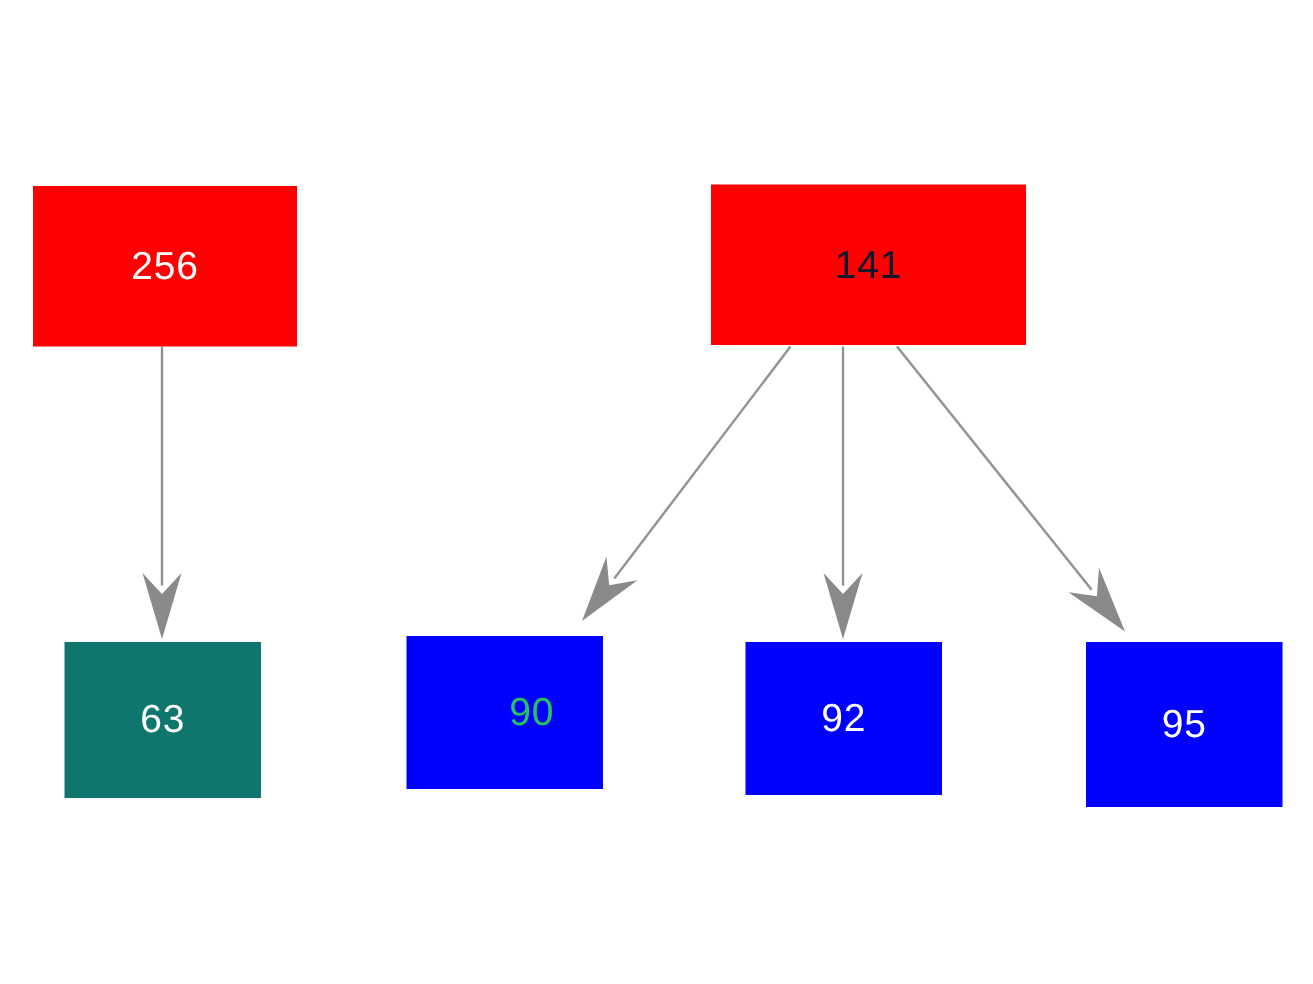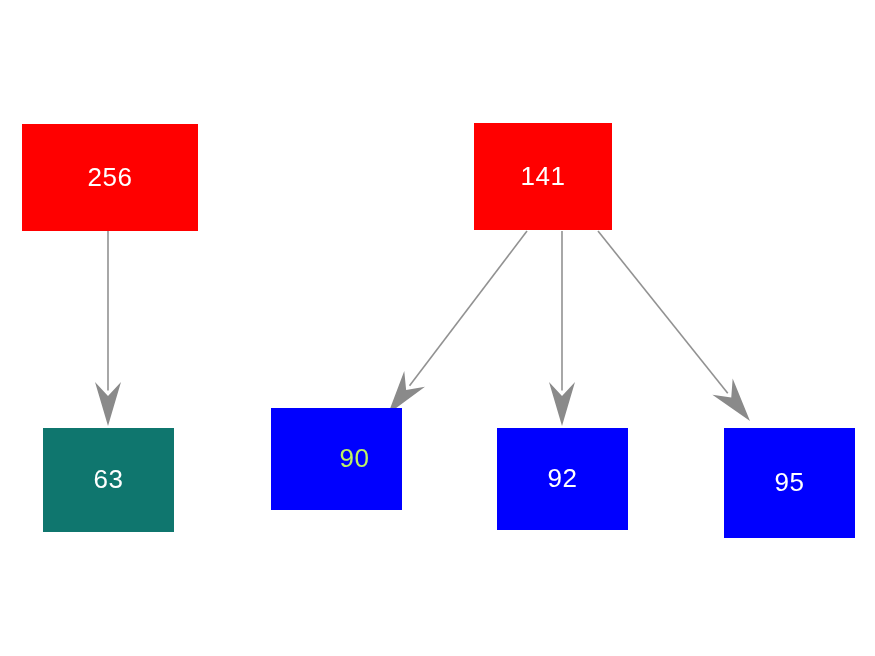--- a/index.html
+++ b/index.html
@@ -62,29 +62,29 @@
         <polygon points="562,426 549,382 562,396 575,382" fill="#8a8a8a"></polygon>
         <line x1="598" y1="231" x2="727.7608563070625" y2="393.20107038382815" stroke="#929292" stroke-width="1.6"></line>
         <polygon points="750,421 712.362123384846,394.7628080027142 731.2591485733673,397.5739357167091 732.6647124303647,378.52073676629914" fill="#8a8a8a"></polygon>
       </g>
   </svg>
 
   <div class="node node-parent" id="node-n139" style="left: 22px; top: 124px; width: 176px; height: 107px; background: rgb(255, 0, 0); color: rgb(255, 255, 255);">
     <span class="node-label">256</span>
   </div>
 
-  <div class="node node-parent" id="node-n141" style="left: 474px; top: 123px; width: 138px; height: 107px; background: rgb(255, 0, 0); color: #ffffff; align-items: center;">
+  <div class="node node-parent" id="node-n141" style="left: 474px; top: 123px; width: 210px; height: 107px; background: rgb(255, 0, 0); color: #0f172a; align-items: center;">
     <span class="node-label">141</span>
   </div>
 
   <div class="node node-child" id="node-n63" style="left: 43px; top: 428px; width: 131px; height: 104px; background: #0f766e; color: rgb(255, 255, 255);">
     <span class="node-label">63</span>
   </div>
 
-  <div class="node node-child" id="node-n90" style="left: 271px; top: 408px; width: 131px; height: 102px; background: rgb(0, 0, 255); color: #bef264; padding-left: 36px;">
+  <div class="node node-child" id="node-n90" style="left: 271px; top: 424px; width: 131px; height: 102px; background: rgb(0, 0, 255); color: #22c55e; padding-left: 36px;">
     <span class="node-label">90</span>
   </div>
 
   <div class="node node-child" id="node-n92" style="left: 497px; top: 428px; width: 131px; height: 102px; background: rgb(0, 0, 255); color: rgb(255, 255, 255); text-align: center;">
     <span class="node-label">92</span>
   </div>
 
   <div class="node node-child" id="node-n95" style="left: 724px; top: 428px; width: 131px; height: 110px; background: rgb(0, 0, 255); color: rgb(255, 255, 255);">
     <span class="node-label">95</span>
   </div>

